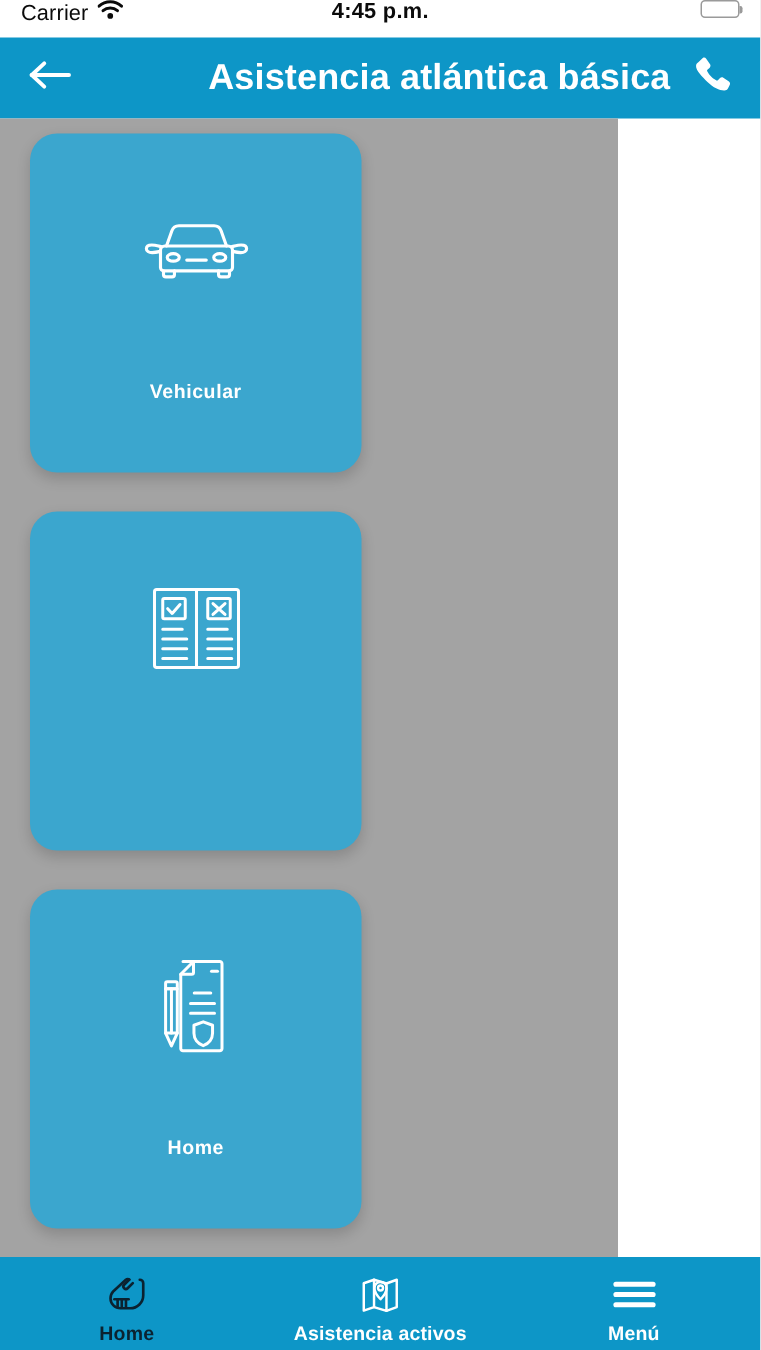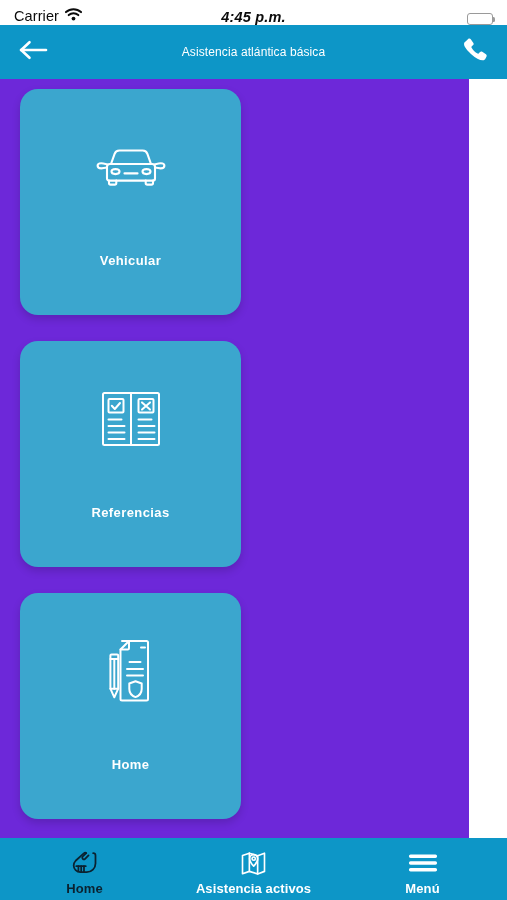--- a/index.html
+++ b/index.html
@@ -21,21 +21,21 @@
   }
 
   
   .statusbar {
     position: absolute;
     top: 0; left: 0;
     width: 507px;
     height: 25px;
     background: #ffffff;
     display: flex;
-    align-items: flex-end;
+    align-items: flex-start;
     box-sizing: border-box;
     padding: 0 14px;
   }
   .sb-left {
     display: flex;
     align-items: center;
     gap: 6px;
     flex: 0 0 auto;
     width: 150px;
   }
@@ -45,21 +45,20 @@
     color: #0b0b0b;
     letter-spacing: 0.1px;
   }
   .sb-center {
     flex: 1 1 auto;
     text-align: center;
     font-size: 14.5px;
     font-weight: 700;
     color: #0b0b0b;
     letter-spacing: 0.2px;
-    font-style: italic;
   }
   .sb-right {
     flex: 0 0 auto;
     width: 150px;
     display: flex;
     justify-content: flex-end;
     align-items: center;
   }
   .wifi-icon { display: block; }
   .battery {
@@ -104,46 +103,46 @@
     flex: 0 0 auto;
     width: 42px;
     height: 42px;
     display: flex;
     align-items: center;
     justify-content: flex-start;
     cursor: pointer;
   }
   .appbar-title {
     flex: 1 1 auto;
-    text-align: center;
+    text-align: right;
     color: #ffffff;
-    font-size: 12px;
-    font-weight: 400;
+    font-size: 24px;
+    font-weight: 700;
     letter-spacing: 0.1px;
     white-space: nowrap;
     overflow: hidden;
     text-overflow: ellipsis;
   }
   .appbar-call {
     flex: 0 0 auto;
     width: 42px;
     height: 42px;
     display: flex;
     align-items: center;
     justify-content: flex-end;
     cursor: pointer;
   }
 
   
   .content {
     position: absolute;
     top: 79px; left: 0;
-    width: 469px;
+    width: 412px;
     height: 759px;
-    background: #6d28d9;
+    background: #a3a3a3;
     box-sizing: border-box;
     padding: 10px 19px 0 20px;
     overflow: hidden;
   }
   .grid {
     display: flex;
     flex-wrap: wrap;
     gap: 26px 26px;
     align-content: flex-start;
   }
@@ -287,21 +286,20 @@
             <rect x="3" y="3" width="56" height="52" rx="1.5"></rect>
             <path d="M31 3v52"></path>
             <rect x="8.5" y="9" width="15" height="13.5" rx="1"></rect>
             <path d="M11.8 15.8l3 3.2 5.2-6"></path>
             <rect x="38.5" y="9" width="15" height="13.5" rx="1"></rect>
             <path d="M42 12.4l8 7.2M50 12.4l-8 7.2"></path>
             <path d="M8.5 29.5h13M8.5 36h16M8.5 42.5h16M8.5 49h16"></path>
             <path d="M38.5 29.5h13M38.5 36h16M38.5 42.5h16M38.5 49h16"></path>
           </svg>
         </div>
-        <div class="card-label">Referencias</div>
       </div>
 
       <div class="card">
         <div class="card-icon">
           <svg width="62" height="66" viewBox="0 0 62 66" fill="none" stroke="#ffffff" stroke-width="2" stroke-linecap="round" stroke-linejoin="round">
             <path d="M22 3h24.5c.8 0 1.5.7 1.5 1.5V61c0 .8-.7 1.5-1.5 1.5H22c-.8 0-1.5-.7-1.5-1.5V11.5L29 3z"></path>
             <path d="M29 3v7.3c0 .7-.6 1.2-1.2 1.2H20.5"></path>
             <path d="M41 9.5h4"></path>
             <path d="M29.5 24h11M27 31h16M27 37.5h16"></path>
             <path d="M35.5 43.2l6.2 2.3v5.4c0 3.6-2.4 6.8-6.2 8.2-3.8-1.4-6.2-4.6-6.2-8.2v-5.4l6.2-2.3z"></path>

